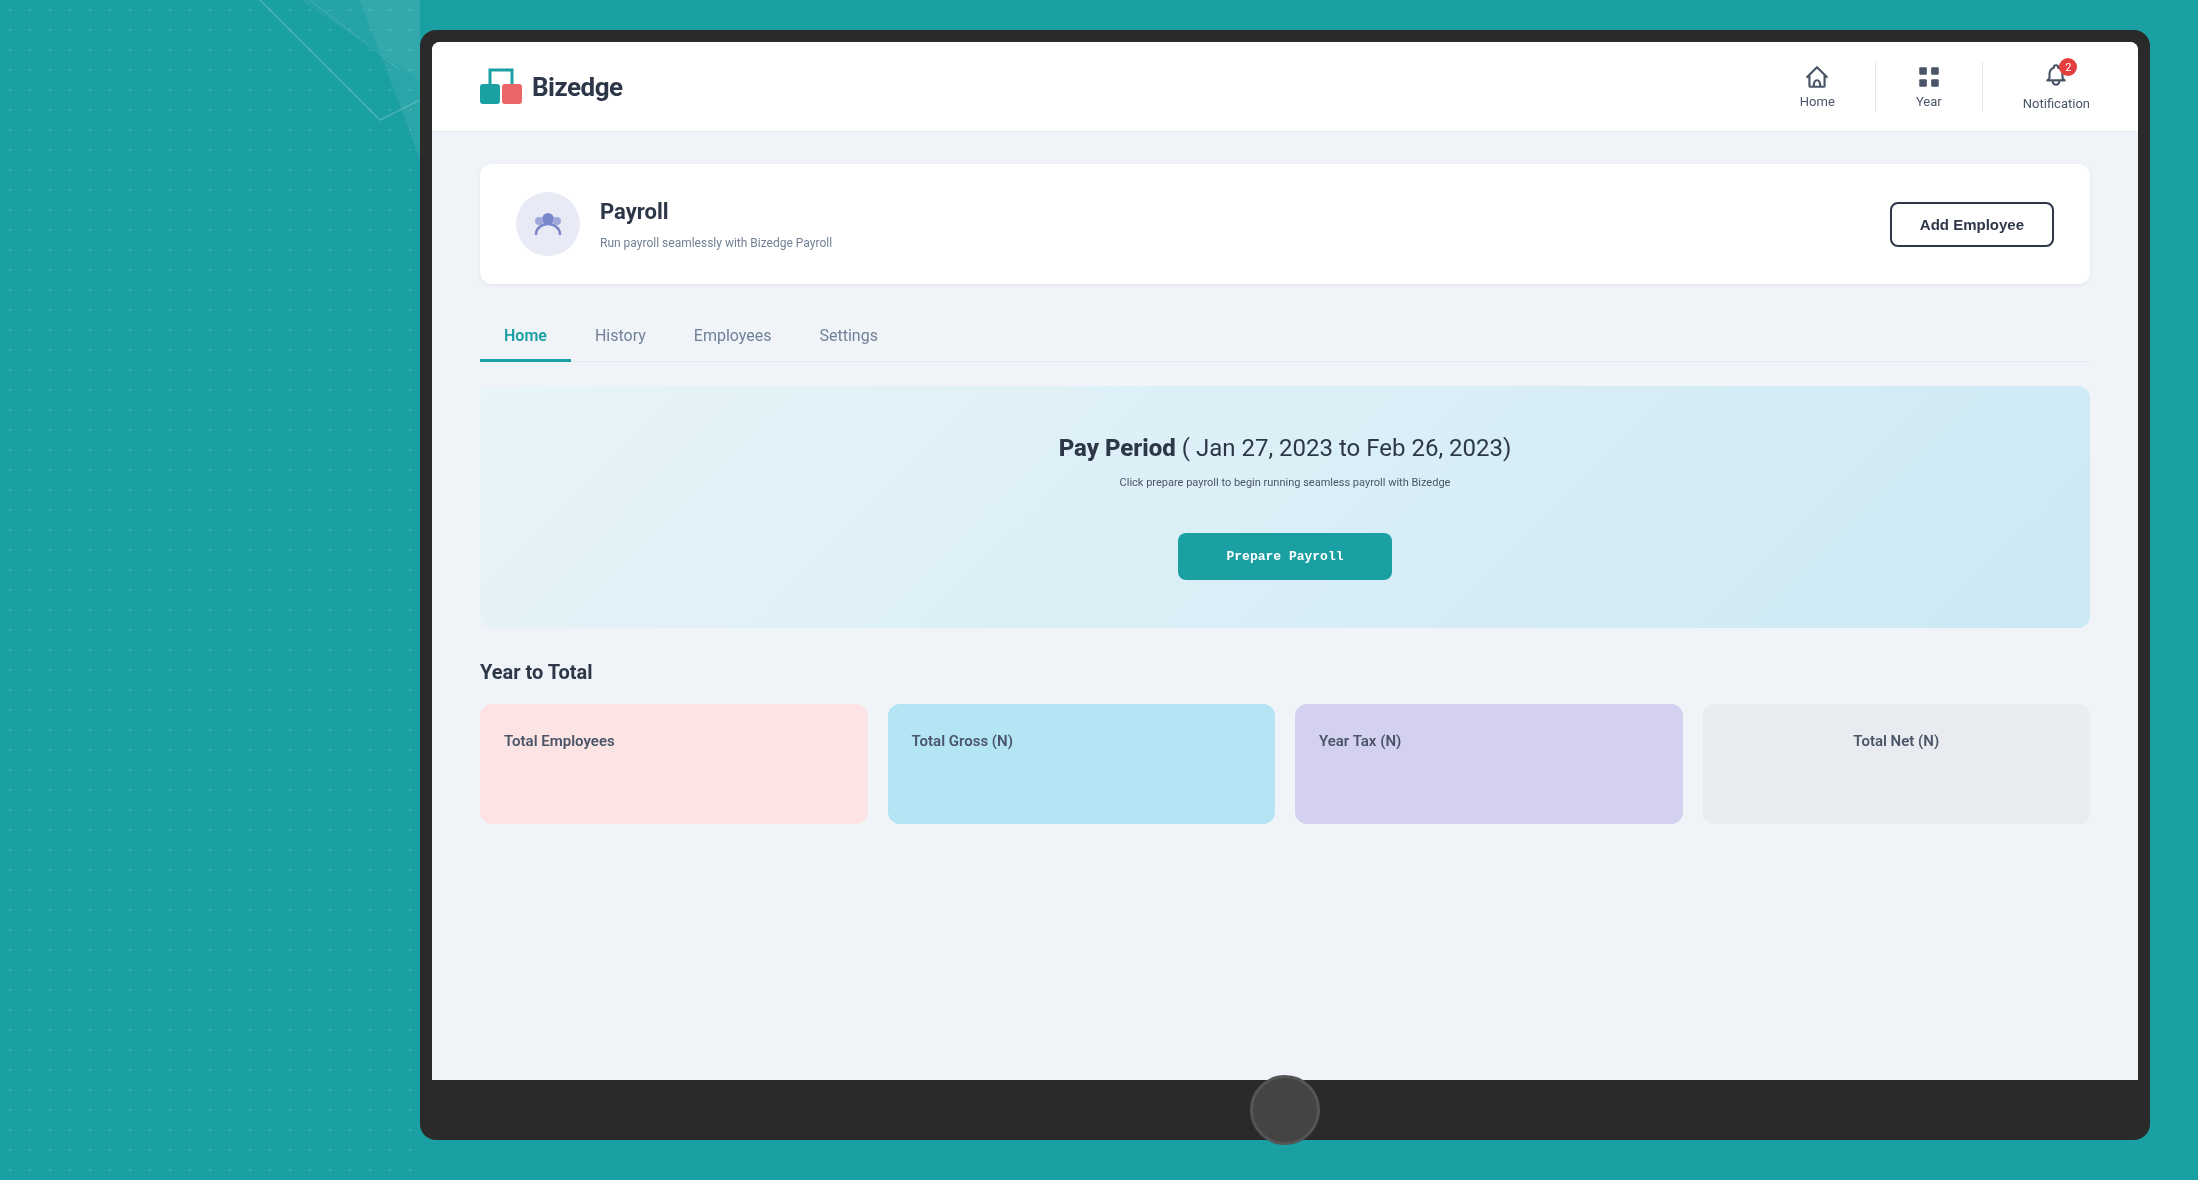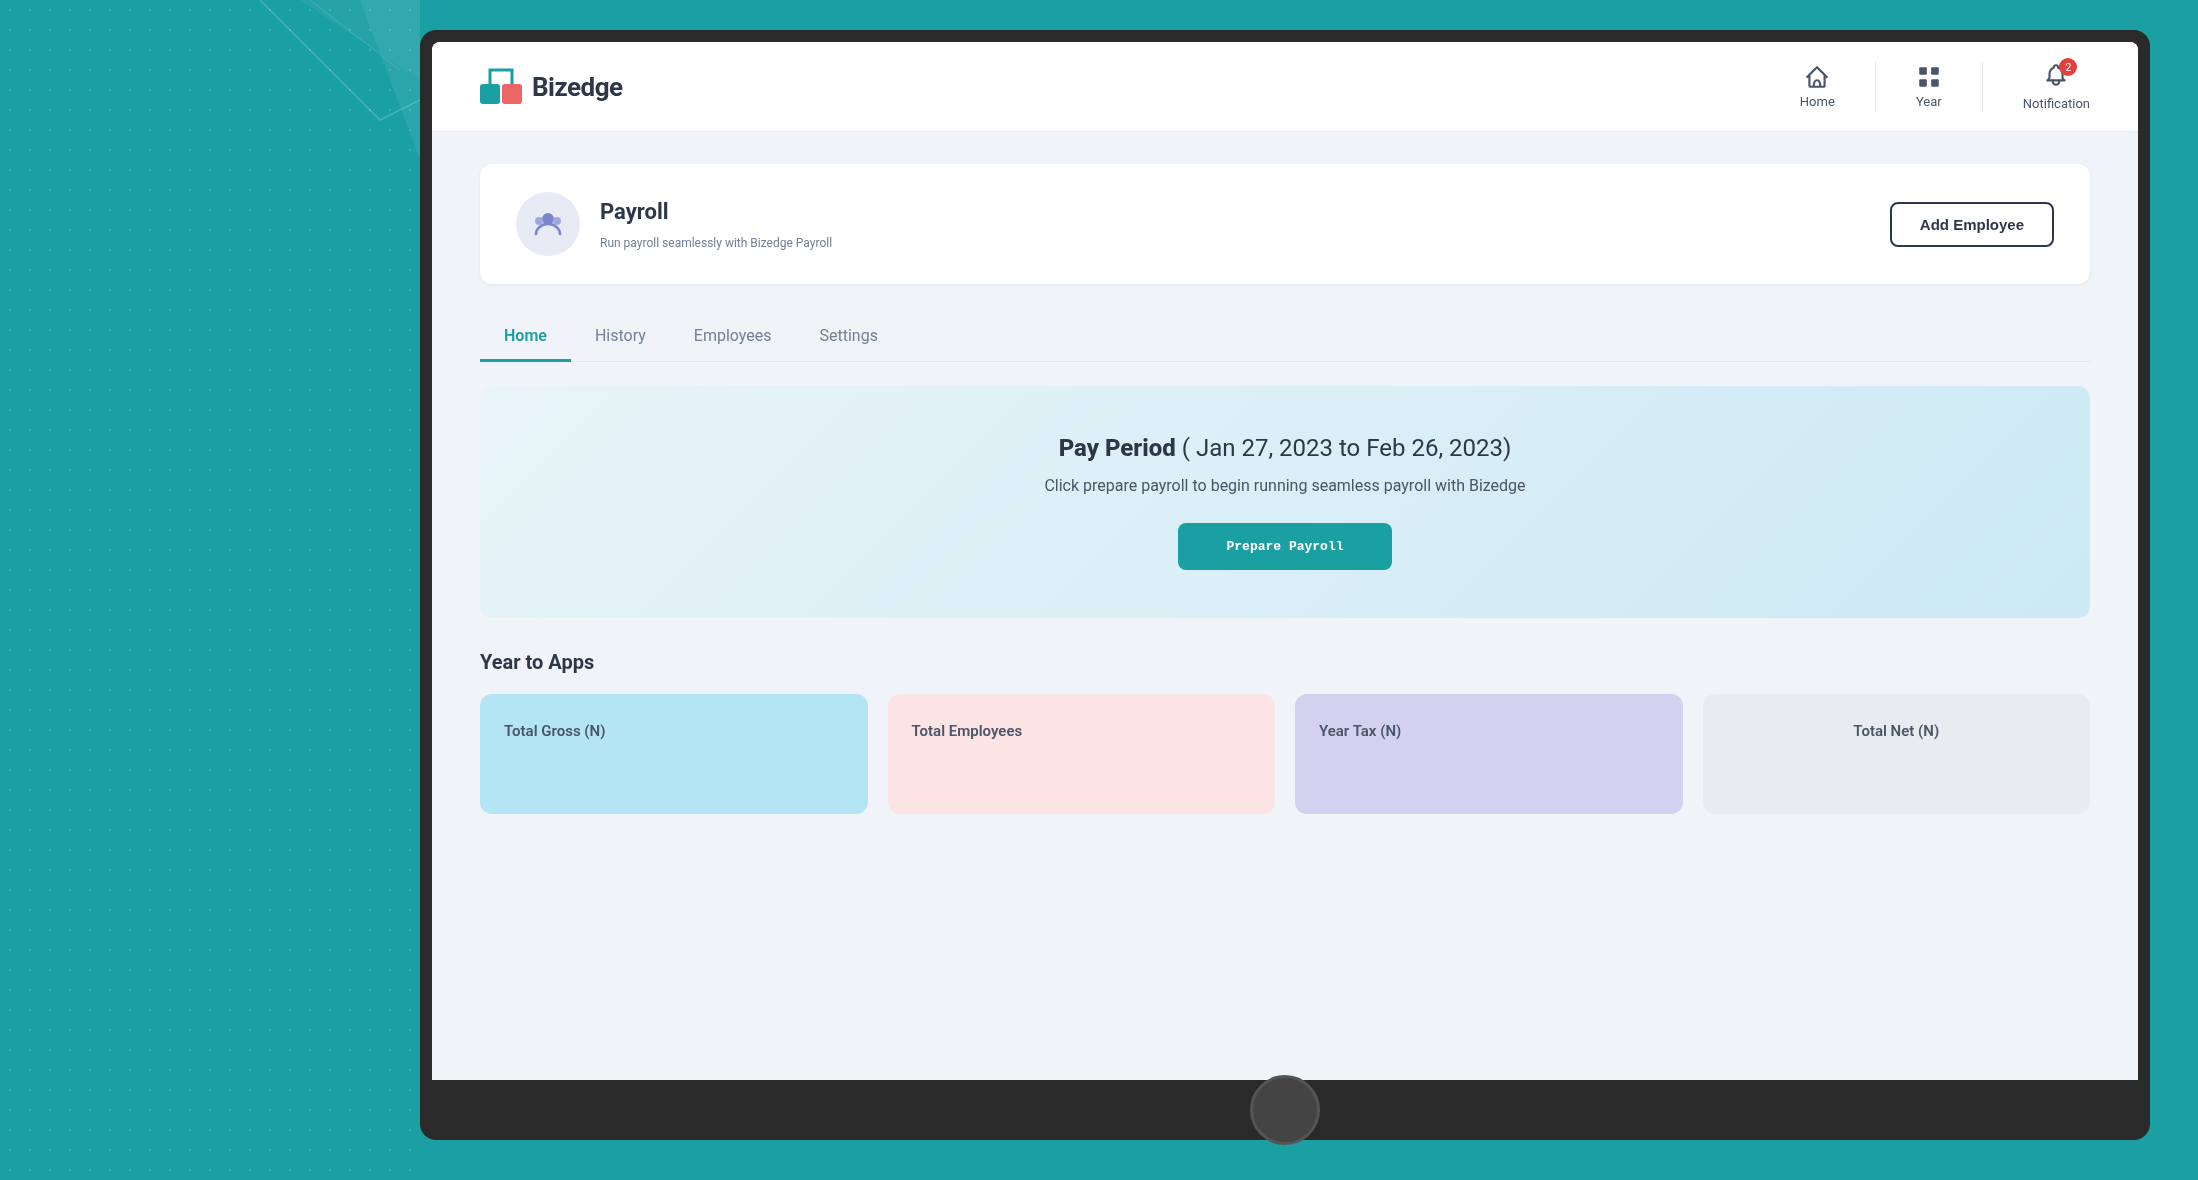--- a/index.html
+++ b/index.html
@@ -220,23 +220,23 @@
       font-size: 24px;
       color: #2d3748;
       margin-bottom: 14px;
     }
 
     .pay-period-title strong {
       font-weight: 800;
     }
 
     .pay-period-subtitle {
-      font-size: 16px;
+      font-size: 11px;
       color: #4a5568;
-      margin-bottom: 28px;
+      margin-bottom: 44px;
     }
 
     .prepare-payroll-btn {
       background: #1a9fa3;
       color: white;
       border: none;
       padding: 16px 48px;
       border-radius: 8px;
       font-size: 13px;
       font-weight: 600;
@@ -413,27 +413,27 @@
           <div class="pay-period-card">
             <div class="pay-period-title">
               <strong>Pay Period</strong>
               <span>( Jan 27, 2023 to Feb 26, 2023)</span>
             </div>
             <div class="pay-period-subtitle">Click prepare payroll to begin running seamless payroll with Bizedge</div>
             <button class="prepare-payroll-btn">Prepare Payroll</button>
           </div>
 
           <div class="ytd-section">
-            <div class="ytd-title">Year to Apps</div>
+            <div class="ytd-title">Year to Total</div>
             <div class="ytd-cards">
+              <div class="ytd-card pink">
+                <div class="ytd-card-label">Total Employees</div>
+              </div>
               <div class="ytd-card light-blue">
                 <div class="ytd-card-label">Total Gross (N)</div>
-              </div>
-              <div class="ytd-card pink">
-                <div class="ytd-card-label">Total Employees</div>
               </div>
               <div class="ytd-card lavender">
                 <div class="ytd-card-label">Year Tax (N)</div>
               </div>
               <div class="ytd-card light-gray">
                 <div class="ytd-card-label">Total Net (N)</div>
               </div>
             </div>
           </div>
 

